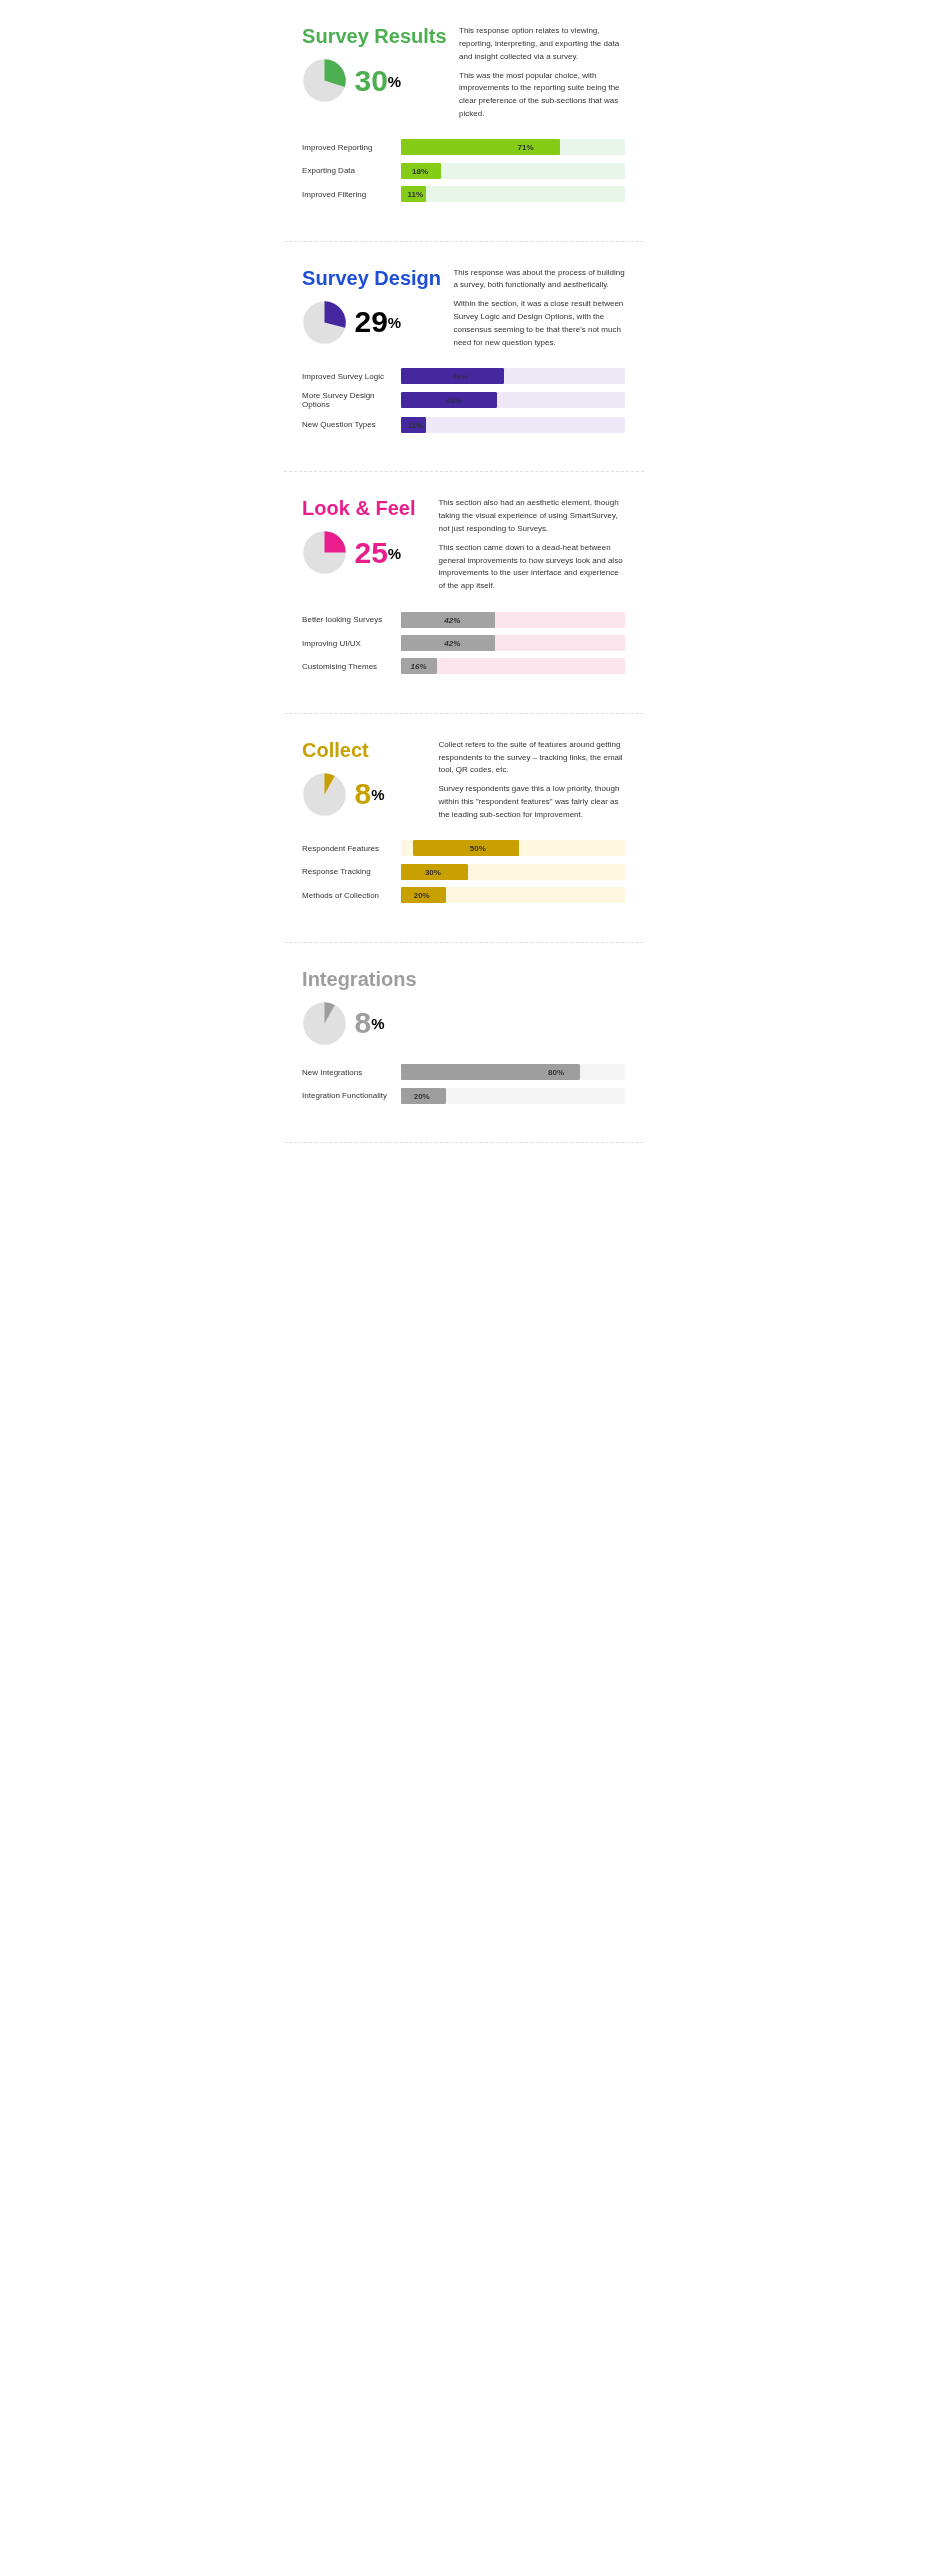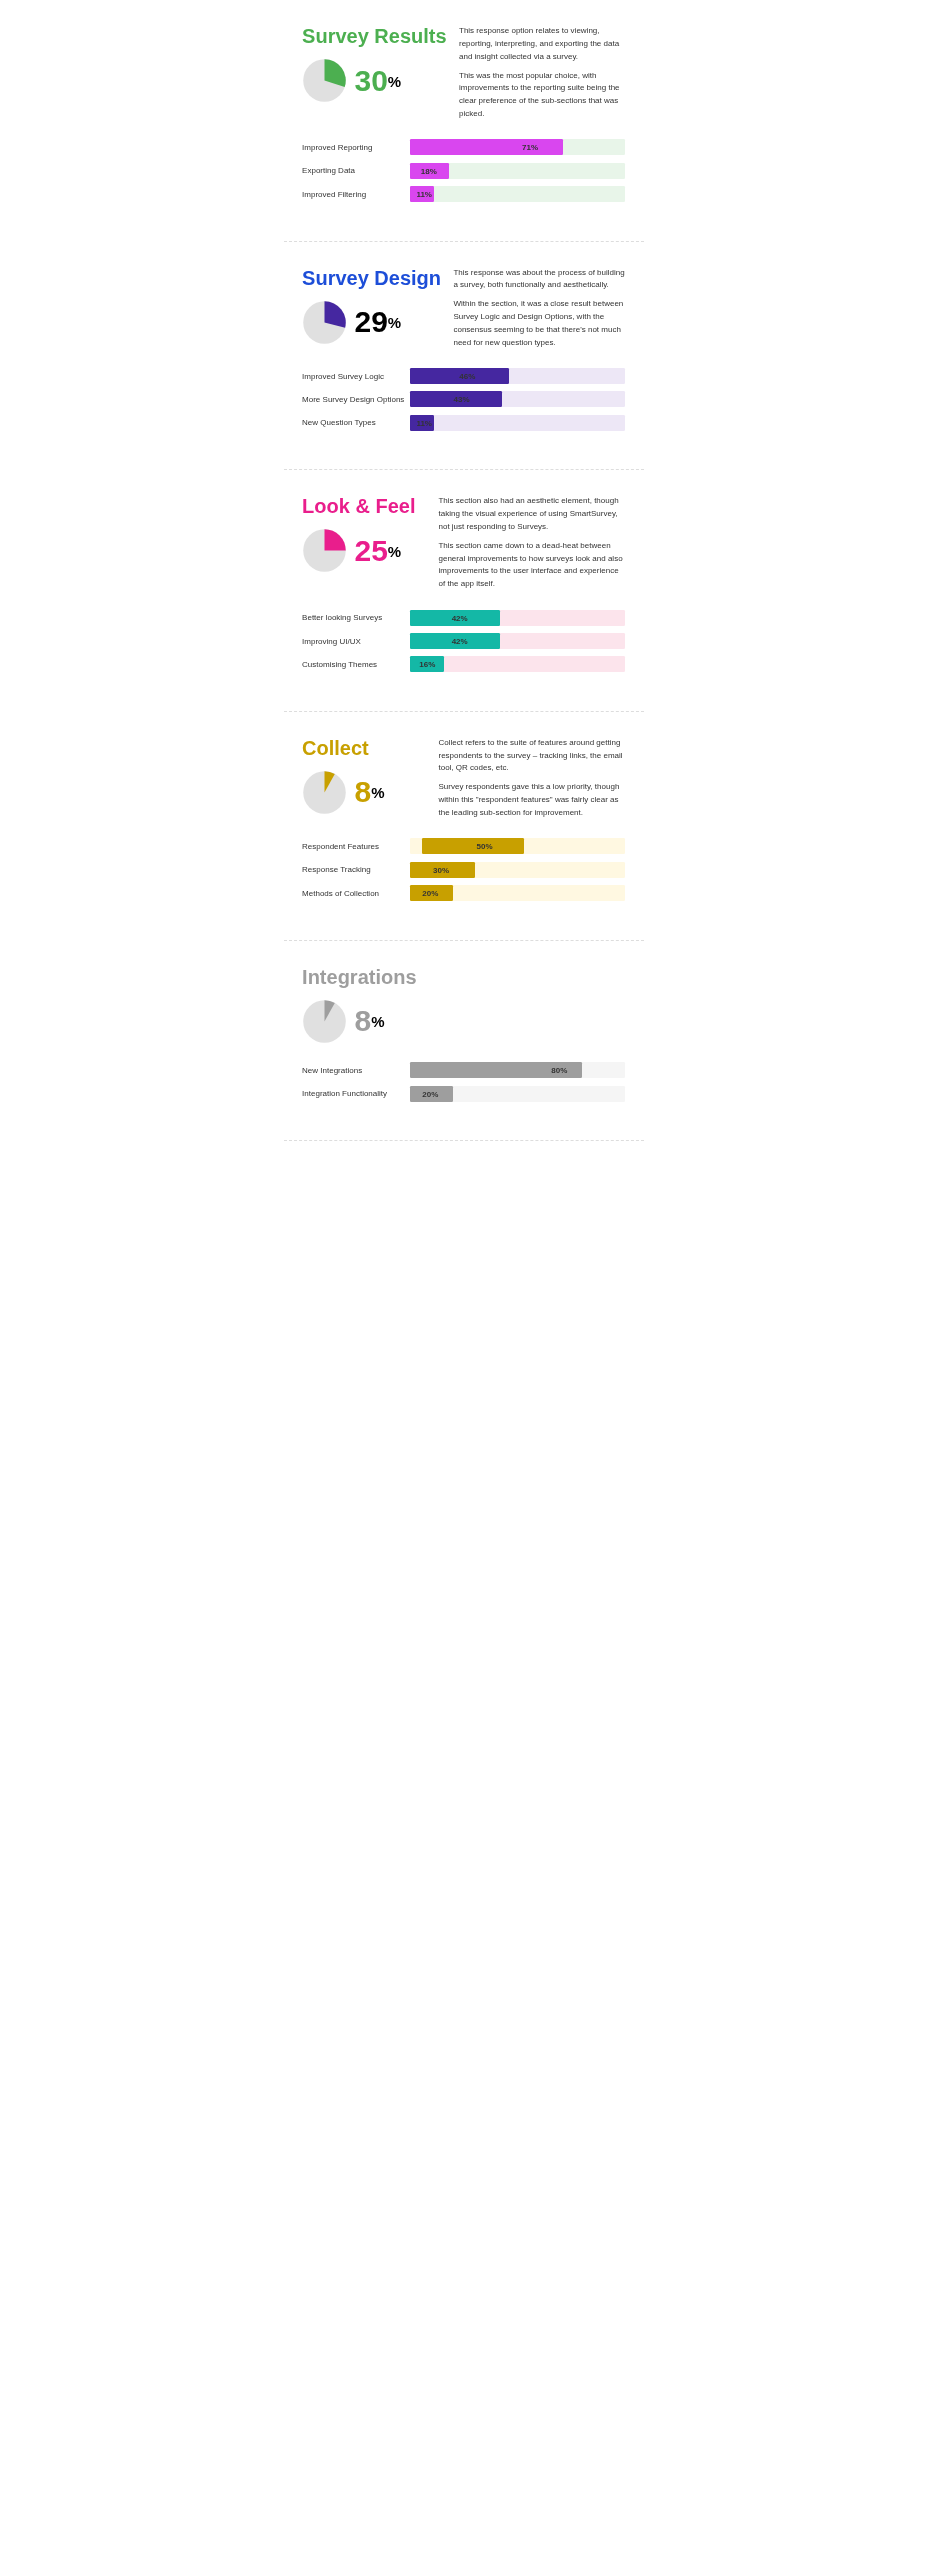--- a/index.html
+++ b/index.html
@@ -61,21 +61,21 @@
     }
     .bar-rows {
       margin-top: 6.2px;
     }
     .bar-row {
       display: flex;
       align-items: center;
       margin-bottom: 7.4px;
     }
     .bar-label {
-      width: 108px;
+      width: 99px;
       font-size: 8px;
       color: #333;
       flex-shrink: 0;
     }
     .bar-track {
       flex: 1;
       background: #e8f5e9;
       height: 16px;
       border-radius: 1.2px;
       position: relative;
@@ -87,33 +87,33 @@
       display: flex;
       align-items: center;
       justify-content: flex-end;
       padding-right: 3.7px;
     }
 
     
     .green .section-title { color: #4caf50; }
     .green .percent-text { color: #4caf50; }
     .green .bar-track { background: #e8f5e9; }
-    .green .bar-fill { background: #d946ef; }
+    .green .bar-fill { background: #84cc16; }
 
     
     .purple .section-title { color: #1d4ed8; }
     .purple .percent-text { color: #000000; }
     .purple .bar-track { background: #ede7f6; }
     .purple .bar-fill { background: #4527a0; }
 
     
     .pink .section-title { color: #e91e8c; }
     .pink .percent-text { color: #e91e8c; }
     .pink .bar-track { background: #fce4ec; }
-    .pink .bar-fill { background: #14b8a6; }
+    .pink .bar-fill { background: #a3a3a3; font-style: italic; }
 
     
     .gold .section-title { color: #c8a000; }
     .gold .percent-text { color: #c8a000; }
     .gold .bar-track { background: #fff8e1; }
     .gold .bar-fill { background: #c8a000; }
 
     
     .gray .section-title { color: #9e9e9e; }
     .gray .percent-text { color: #9e9e9e; }

